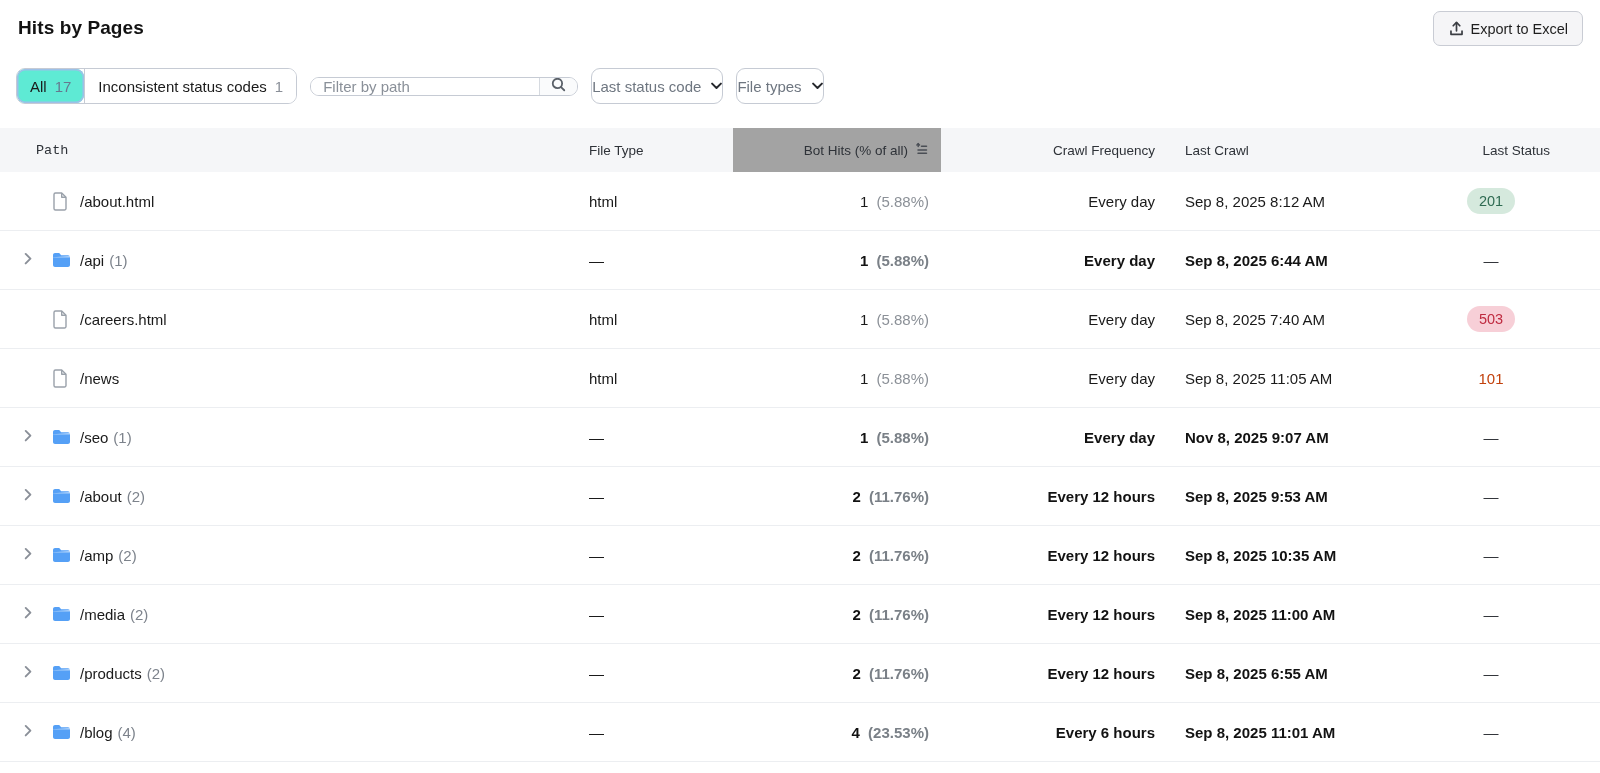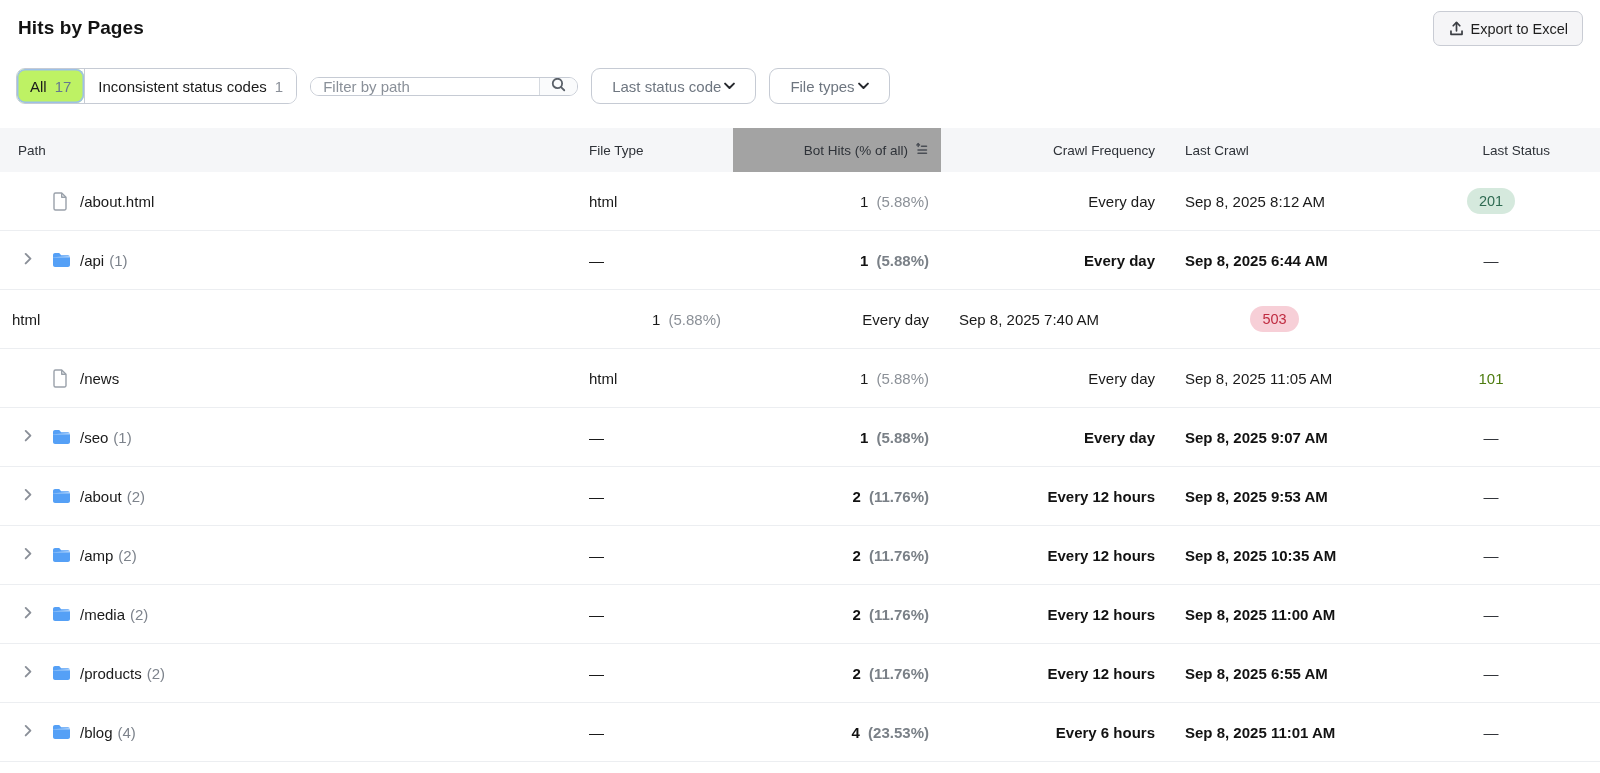--- a/index.html
+++ b/index.html
@@ -11,39 +11,39 @@
   .export-btn { position:absolute; right:17px; top:11px; height:35px; display:flex; align-items:center; gap:5px;
     padding:0 14px; background:#f5f5f7; border:1px solid #c9ccd4; border-radius:7px; font-size:14.5px; color:#1e1e1e;
     font-family:inherit; cursor:pointer; }
   .export-btn svg { display:block; }
 
   
   .filterbar { display:flex; align-items:center; gap:13px; padding-left:16px; height:36px; margin-top:8px; }
   .segmented { display:flex; align-items:stretch; height:36px; border:1px solid #c6cbd4; border-radius:9px; background:#fff; overflow:hidden; }
   .segment { display:flex; align-items:center; gap:8px; padding:0 13px; font-size:15px; cursor:pointer; background:#fff; position:relative; }
   .segment + .segment { border-left:1px solid #c6cbd4;justify-content:space-between; }
-  .segment.selected { background:#bef264; box-shadow:inset 0 0 0 1.5px #9cc0e8; border-radius:8px; }
+  .segment.selected { background:#5eead4; box-shadow:inset 0 0 0 1.5px #9cc0e8; border-radius:8px; }
   .segment .count { color:#66788f; }
   .segment:not(.selected) .count { color:#8a8f98; }
 
   .search-wrap { display:flex; height:19px; width:268px; border:1px solid #c6cbd4; border-radius:9px; overflow:hidden; background:#fff; }
   .search-wrap input { flex:1; border:none; outline:none; padding:0 12px; font-size:15px; font-family:inherit; color:#1a1a1a; }
   .search-wrap input::placeholder { color:#8a9099; }
   .search-btn { width:38px; border:none; border-left:1px solid #d6dae0; background:#fafbfc; display:flex; align-items:center; justify-content:center; cursor:pointer; }
 
-  .dropdown { display:flex; align-items:center; gap:3px; height:36px; padding:0 20px; background:#fff;
+  .dropdown { display:flex; align-items:center; gap:10px; height:36px; padding:0 0; background:#fff;
     border:1px solid #c6cbd4; border-radius:9px; font-size:15px; color:#6e7680; font-family:inherit; cursor:pointer; }
   .dropdown svg { display:block; }
 
   
   .table { margin-top:24px; width:1600px; }
   .thead, .trow { display:grid; grid-template-columns:577px 156px 208px 226px 253px 1fr; align-items:center; }
   .thead { height:44px; background:#f5f6f8; font-size:13.5px; color:#2e3238; }
   .th { padding:0 12px; white-space:nowrap; }
-  .th.c-path { padding-left:18px; }
+  .th.c-path { padding-left:36px;font-family:Liberation Mono, monospace; }
   .th.c-bothits { background:#a3a3a3; height:44px; display:flex; align-items:center; justify-content:flex-end; gap:7px; }
   .th.c-crawlfreq { text-align:right; }
   .th.c-lastcrawl { padding-left:18px; }
   .th.c-laststatus { text-align:right; padding-right:50px; }
 
   .trow { height:59px; border-bottom:1px solid #eceef1; background:#fff; font-size:15px; }
   .cell { padding:0 12px; white-space:nowrap; }
   .c-path { display:flex; align-items:center; padding-left:24px; }
   .chev-slot { width:16px; margin-right:12px; display:flex; align-items:center; }
   .row-icon { width:19px; margin-right:9px; display:flex; align-items:center; }
@@ -54,21 +54,21 @@
   .c-crawlfreq { text-align:right; }
   .c-lastcrawl { padding-left:18px; }
   .c-laststatus { text-align:center; padding-right:50px; }
 
   .trow.bold .c-bothits, .trow.bold .c-crawlfreq, .trow.bold .c-lastcrawl { font-weight:700; color:#121212; }
   .trow.bold .c-bothits .pct { color:#7a8087; }
 
   .badge { display:inline-block; min-width:48px; padding:5px 12px; border-radius:14px; font-size:14.5px; font-weight:400; }
   .badge.success { background:#d5e9dd; color:#2f6b52; }
   .badge.error { background:#f7cfd7; color:#bf2b40; }
-  .status-plain { color:#4d7c0f; }
+  .status-plain { color:#c2410c; }
   .status-dash { color:#33363b; }
 </style>
 </head>
 <body>
 
 <div class="topbar">
   <div class="page-title">Hits by Pages</div>
   <button class="export-btn">
     <span>
       <svg width="17" height="17" viewBox="0 0 16 16" fill="none" stroke="#3a3d42" stroke-width="1.6" stroke-linecap="round" stroke-linejoin="round">
@@ -195,45 +195,63 @@
     <div class="cell c-filetype js-filetype">—</div>
     <div class="cell c-bothits">
       <span class="js-hits">1</span><span class="pct js-pct"> (5.88%)</span>
     </div>
     <div class="cell c-crawlfreq js-freq">Every day</div>
     <div class="cell c-lastcrawl js-crawl">Sep 8, 2025 6:44 AM</div>
     <div class="cell c-laststatus js-status"><span class="status-dash">—</span></div>
   </div>
 
   <div class="trow">
-    <div class="cell c-filetype js-filetype">html</div>
-    <div class="cell c-bothits">
-      <span class="js-hits">1</span><span class="pct js-pct"> (5.88%)</span>
-    </div>
-    <div class="cell c-crawlfreq js-freq">Every day</div>
-    <div class="cell c-lastcrawl js-crawl">Sep 8, 2025 7:40 AM</div>
-    <div class="cell c-laststatus js-status"><span class="badge error">503</span></div>
-  </div>
-
-  <div class="trow">
     <div class="cell c-path">
       <span class="chev-slot">
         <span class="js-chev" style="visibility: hidden;">
           <svg width="9" height="14" viewBox="0 0 8 12" fill="none" stroke="#8a8f98" stroke-width="1.7" stroke-linecap="round" stroke-linejoin="round">
                 <path d="m1.5 1.5 4.2 4.2-4.2 4.2"></path>
               </svg>
         </span>
       </span>
 
       <span class="row-icon js-file-icon">
         <svg width="16" height="19" viewBox="0 0 16 19" fill="none" stroke="#9aa1aa" stroke-width="1.4" stroke-linejoin="round">
           <path d="M2 2.5A1.5 1.5 0 0 1 3.5 1h6.2L14 5.3v11.2a1.5 1.5 0 0 1-1.5 1.5h-9A1.5 1.5 0 0 1 2 16.5v-14z"></path>
           <path d="M9.7 1v4.3H14"></path>
         </svg>
       </span>
+      <span class="js-path">/careers.html</span>
+      <span class="path-count js-count"></span>
+    </div>
+    <div class="cell c-filetype js-filetype">html</div>
+    <div class="cell c-bothits">
+      <span class="js-hits">1</span><span class="pct js-pct"> (5.88%)</span>
+    </div>
+    <div class="cell c-crawlfreq js-freq">Every day</div>
+    <div class="cell c-lastcrawl js-crawl">Sep 8, 2025 7:40 AM</div>
+    <div class="cell c-laststatus js-status"><span class="badge error">503</span></div>
+  </div>
+
+  <div class="trow">
+    <div class="cell c-path">
+      <span class="chev-slot">
+        <span class="js-chev" style="visibility: hidden;">
+          <svg width="9" height="14" viewBox="0 0 8 12" fill="none" stroke="#8a8f98" stroke-width="1.7" stroke-linecap="round" stroke-linejoin="round">
+                <path d="m1.5 1.5 4.2 4.2-4.2 4.2"></path>
+              </svg>
+        </span>
+      </span>
+
+      <span class="row-icon js-file-icon">
+        <svg width="16" height="19" viewBox="0 0 16 19" fill="none" stroke="#9aa1aa" stroke-width="1.4" stroke-linejoin="round">
+          <path d="M2 2.5A1.5 1.5 0 0 1 3.5 1h6.2L14 5.3v11.2a1.5 1.5 0 0 1-1.5 1.5h-9A1.5 1.5 0 0 1 2 16.5v-14z"></path>
+          <path d="M9.7 1v4.3H14"></path>
+        </svg>
+      </span>
       <span class="js-path">/news</span>
       <span class="path-count js-count"></span>
     </div>
     <div class="cell c-filetype js-filetype">html</div>
     <div class="cell c-bothits">
       <span class="js-hits">1</span><span class="pct js-pct"> (5.88%)</span>
     </div>
     <div class="cell c-crawlfreq js-freq">Every day</div>
     <div class="cell c-lastcrawl js-crawl">Sep 8, 2025 11:05 AM</div>
     <div class="cell c-laststatus js-status"><span class="status-plain">101</span></div>
@@ -256,21 +274,21 @@
       </span>
 
       <span class="js-path">/seo</span>
       <span class="path-count js-count">(1)</span>
     </div>
     <div class="cell c-filetype js-filetype">—</div>
     <div class="cell c-bothits">
       <span class="js-hits">1</span><span class="pct js-pct"> (5.88%)</span>
     </div>
     <div class="cell c-crawlfreq js-freq">Every day</div>
-    <div class="cell c-lastcrawl js-crawl">Sep 8, 2025 9:07 AM</div>
+    <div class="cell c-lastcrawl js-crawl">Nov 8, 2025 9:07 AM</div>
     <div class="cell c-laststatus js-status"><span class="status-dash">—</span></div>
   </div>
 
   <div class="trow bold">
     <div class="cell c-path">
       <span class="chev-slot">
         <span class="js-chev">
           <svg width="9" height="14" viewBox="0 0 8 12" fill="none" stroke="#8a8f98" stroke-width="1.7" stroke-linecap="round" stroke-linejoin="round">
                 <path d="m1.5 1.5 4.2 4.2-4.2 4.2"></path>
               </svg>

